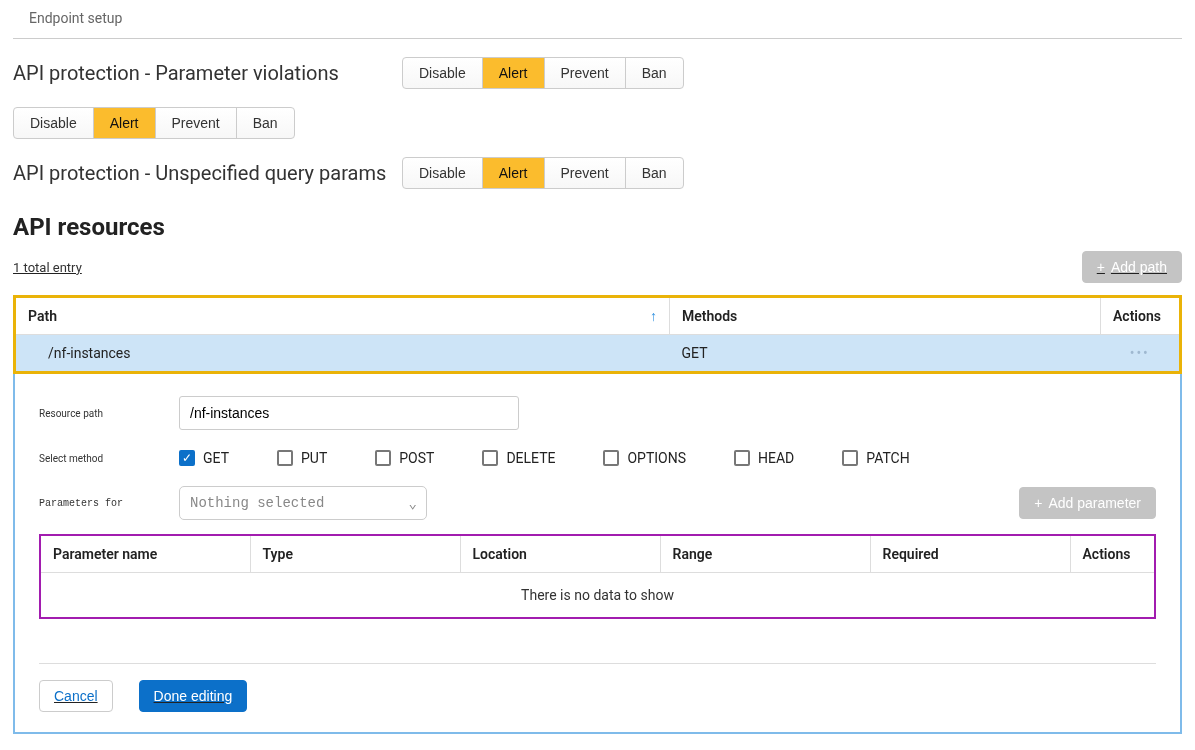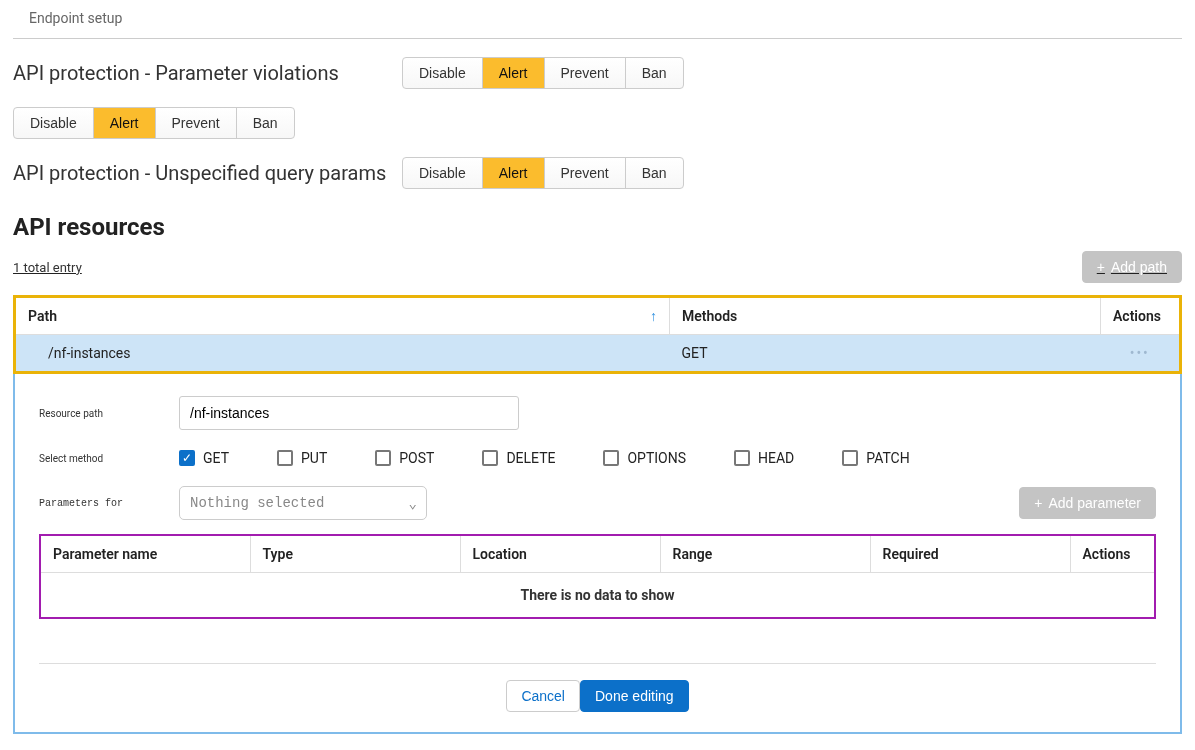--- a/index.html
+++ b/index.html
@@ -41,23 +41,23 @@
 .checkbox { width: 16px; height: 16px; border: 2px solid #777; border-radius: 2px; display: inline-flex; align-items: center; justify-content: center; background: #fff; }
 .checkbox.checked { background: #0c70c9; border-color: #0c70c9; color: #fff; font-size: 12px; }
 .select-wrap { position: relative; width: 248px; }
 .select { width: 100%; padding: 8px 10px; border: 1px solid #ccc; border-radius: 5px; font-size: 14px; color: #888; background: #fff; }
 .select-chevron { position: absolute; right: 10px; top: 50%; transform: translateY(-50%); color: #888; pointer-events: none; }
 .param-row { display: flex; align-items: center; justify-content: space-between; margin-bottom: 14px; }
 .param-left { display: flex; align-items: center; font-family: Liberation Mono, monospace; }
 .param-table { width: 100%; border: 2px solid #a21caf; border-collapse: collapse; margin-bottom: 44px; }
 .param-table th { text-align: left; padding: 10px 12px; font-weight: 600; border-bottom: 1px solid #ddd; font-size: 14px; }
 .param-table th + th { border-left: 1px solid #ddd; }
-.param-table td.empty { text-align: center; padding: 14px; color: #333; font-weight: bold; }
+.param-table td.empty { text-align: center; padding: 14px; color: #333; }
 .panel-divider { border: none; border-top: 1px solid #ddd; margin-bottom: 16px; }
-.panel-footer { display: flex; justify-content: center; gap: 0; }
+.panel-footer { display: flex; justify-content: flex-start; gap: 26px; text-decoration: underline; }
 .page-footer { border-top: 1px solid #e5e5e5; margin-top: 22px; padding: 14px 0 0 0; display: flex; justify-content: flex-end; gap: 10px; }
 .outer-wrap { padding-bottom: 10px; }
 </style>
 </head>
 <body>
 
 <div class="outer-wrap">
 <div class="page">
 
   <div class="tabs">

